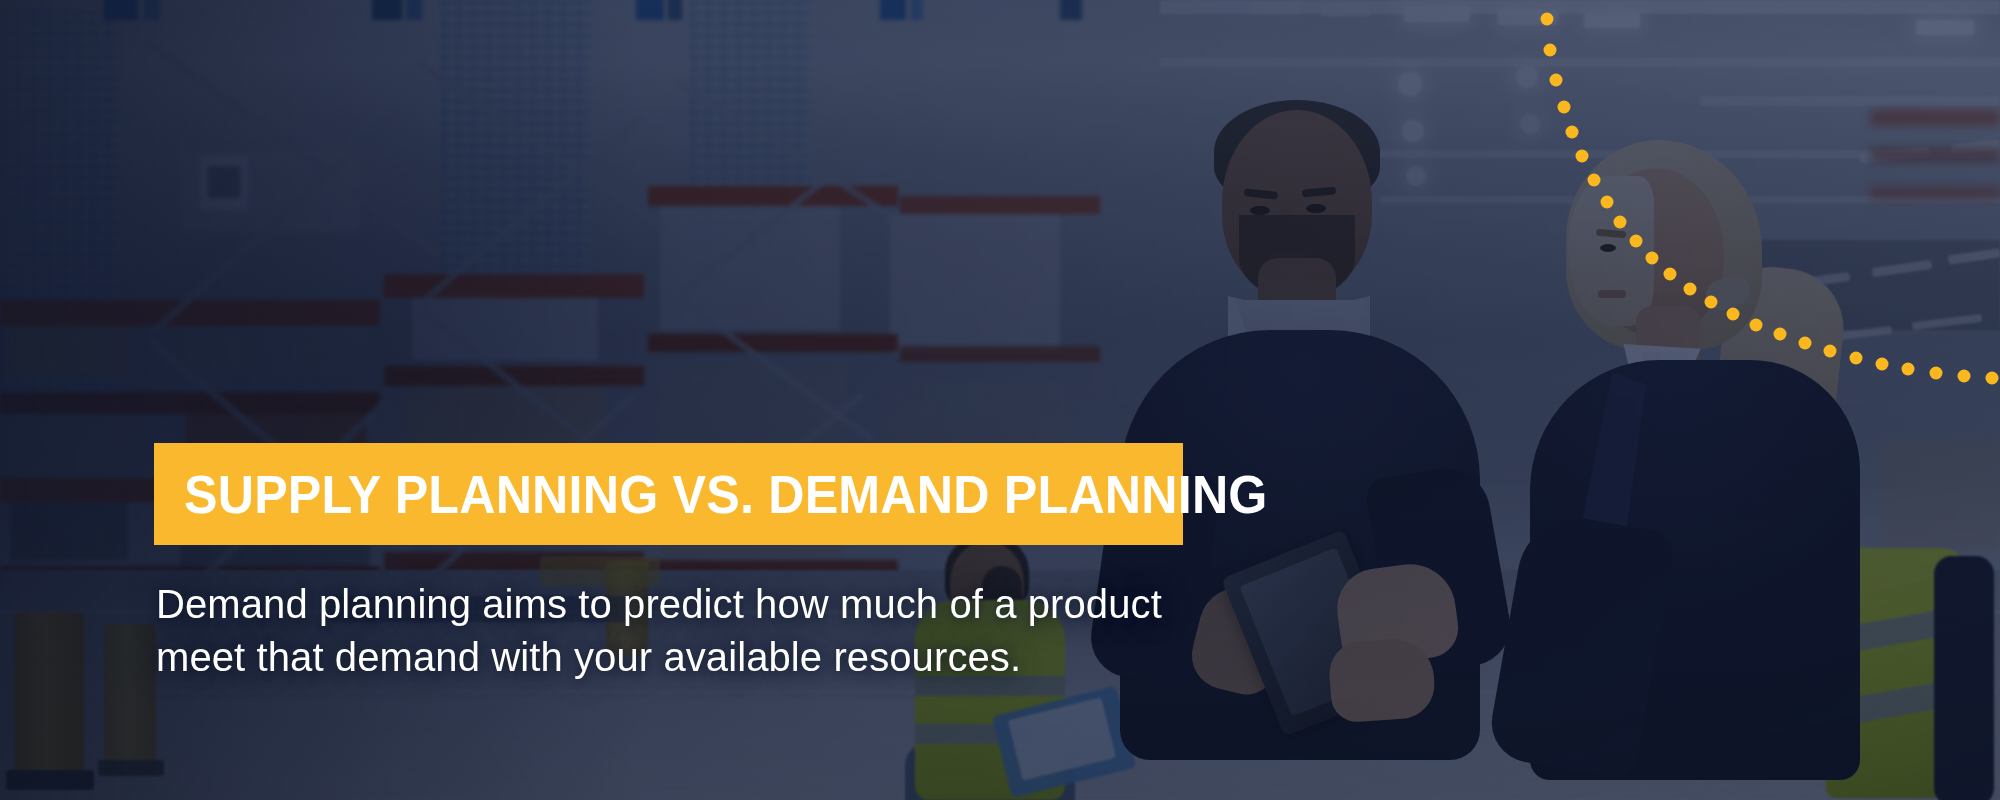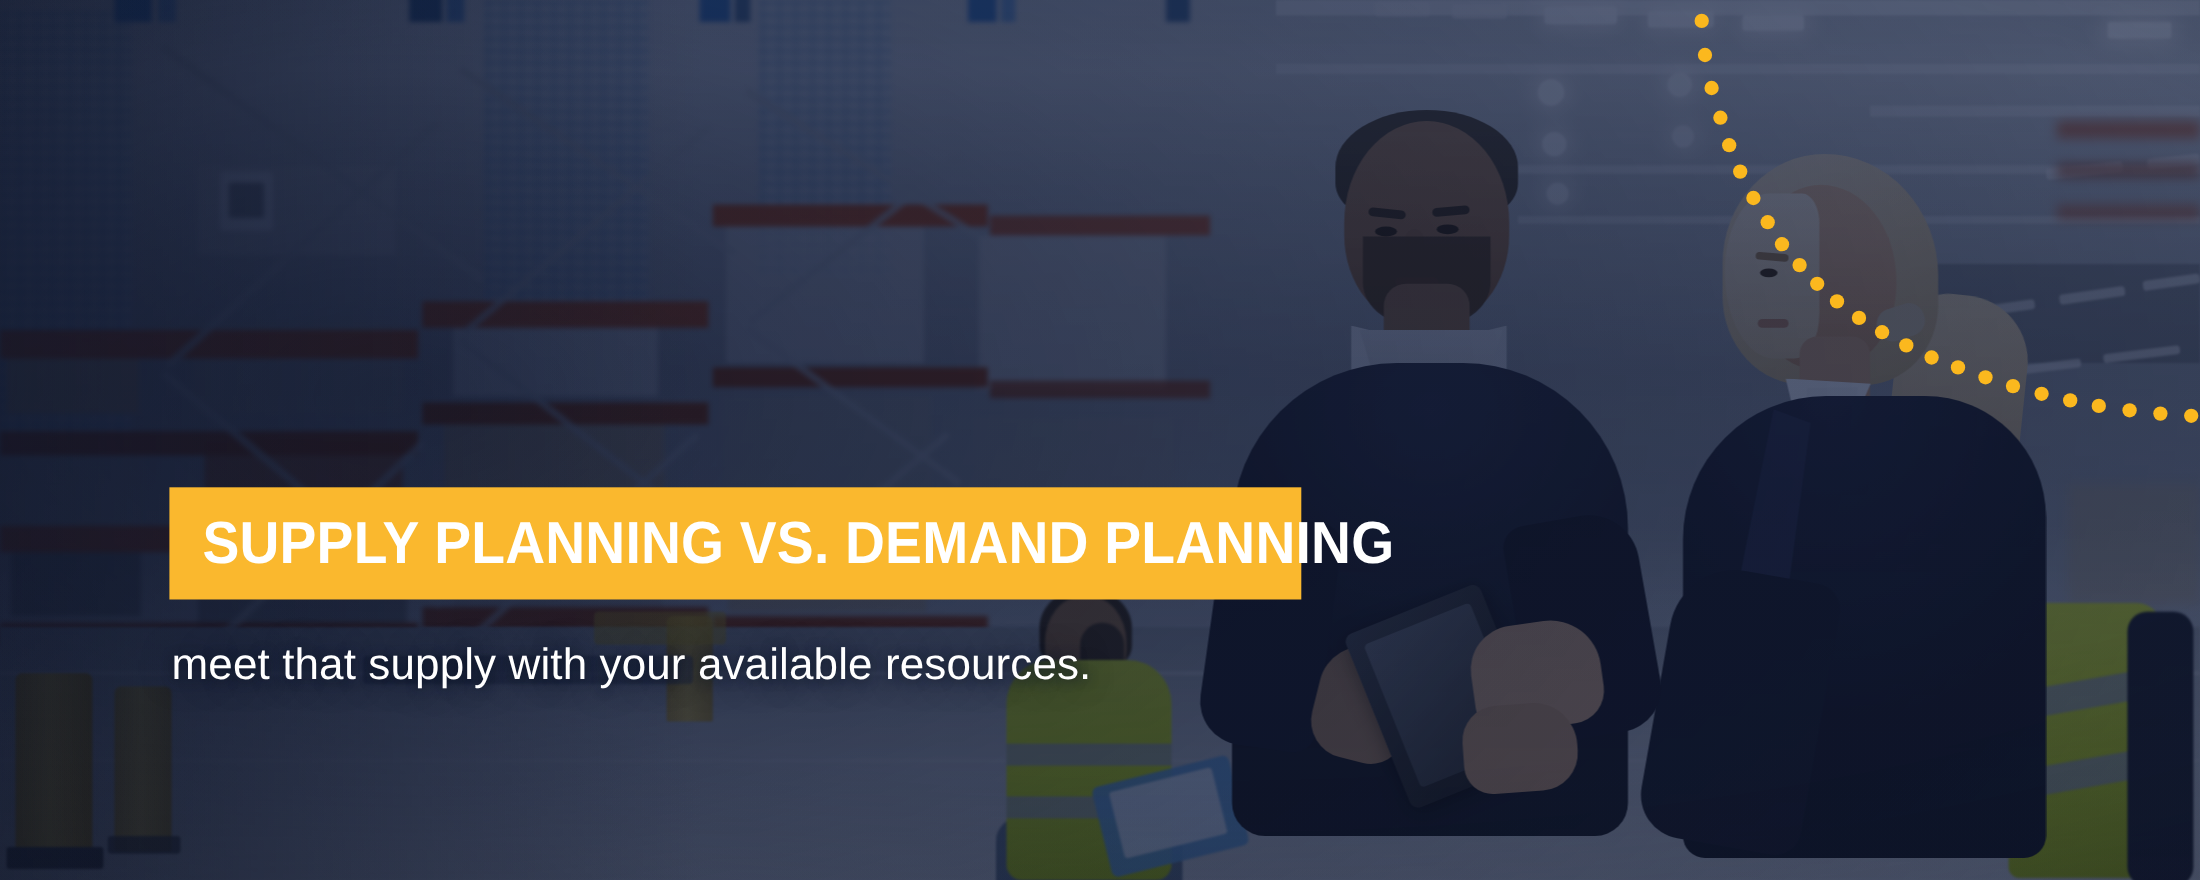--- a/index.html
+++ b/index.html
@@ -493,16 +493,17 @@
       <circle cx="1936" cy="373" r="6.5" fill="#FBB81E"></circle>
       <circle cx="1964" cy="376" r="6.5" fill="#FBB81E"></circle>
       <circle cx="1992" cy="378" r="6.5" fill="#FBB81E"></circle>
     </svg>
 
   <div class="title-band" style="background: rgb(250, 184, 46); width: 1029px;">
     <h1 style="color: rgb(255, 255, 255);">SUPPLY PLANNING VS. DEMAND PLANNING</h1>
   </div>
 
   <div class="subtitle" style="color: rgb(255, 255, 255);">
-    <span class="ln">meet that supply with your available resources.</span>
+    <span class="ln">Demand planning aims to predict how much of a product</span>
+    <span class="ln">meet that demand with your available resources.</span>
   </div>
 
 </div>
 
 </body></html>

